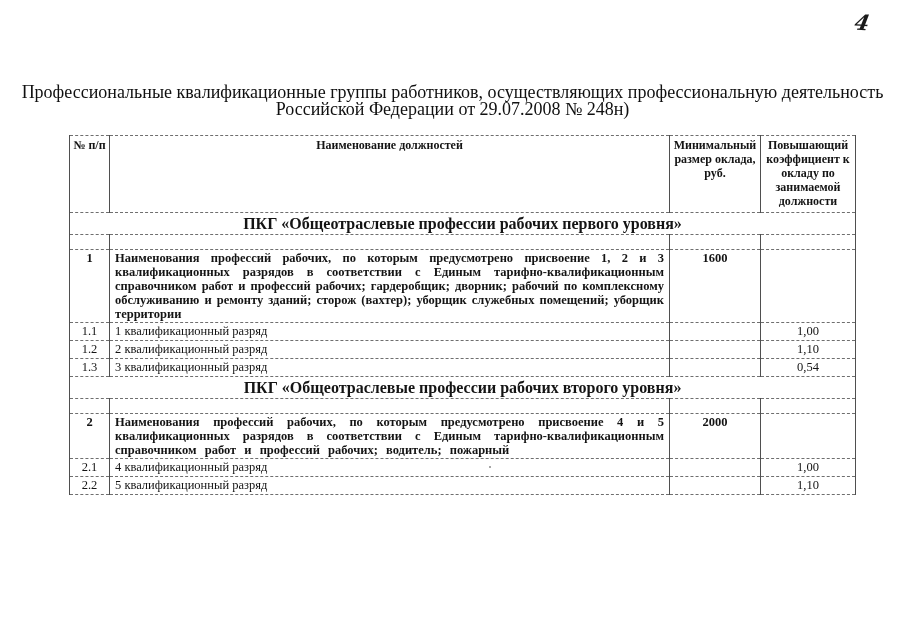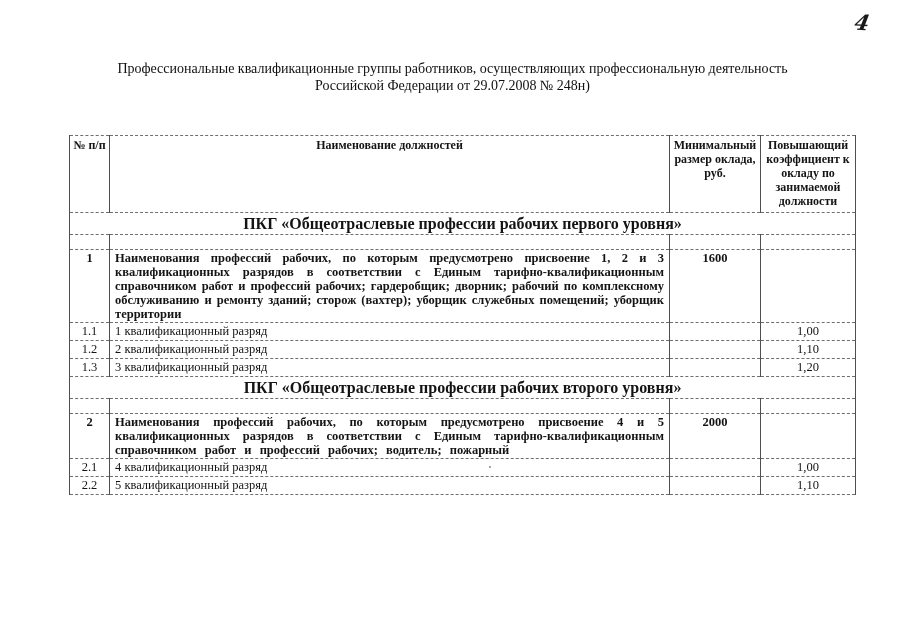--- a/index.html
+++ b/index.html
@@ -24,25 +24,25 @@
     top: 10px;
     font-family: "DejaVu Serif", serif;
     font-style: italic;
     font-size: 21px;
     font-weight: bold;
     color: #1a1a1a;
     transform: skewX(-8deg) rotate(3deg);
   }
   .title-block {
     position: absolute;
-    top: 60px;
+    top: 84px;
     left: 0;
     width: 905px;
     text-align: center;
-    font-size: 14px;
+    font-size: 18px;
     line-height: 17px;
     color: #101010;
   }
   .title-block .line { white-space: nowrap; }
 
   .table-wrap {
     position: absolute;
     left: 57px;
     top: 135px;
   }
@@ -174,21 +174,21 @@
         <tr class="sub-row">
           <td class="num-cell">1.2</td>
           <td class="name-cell">2 квалификационный разряд</td>
           <td class="salary-cell"></td>
           <td class="coef-cell">1,10</td>
         </tr>
         <tr class="sub-row">
           <td class="num-cell">1.3</td>
           <td class="name-cell">3 квалификационный разряд</td>
           <td class="salary-cell"></td>
-          <td class="coef-cell">1,20</td>
+          <td class="coef-cell">0,54</td>
         </tr>
         <tr>
           <td class="section-cell" colspan="4">ПКГ «Общеотраслевые профессии рабочих второго уровня»</td>
         </tr>
         <tr class="empty-row">
           <td></td>
             <td></td>
             <td></td>
             <td></td>
         </tr>

